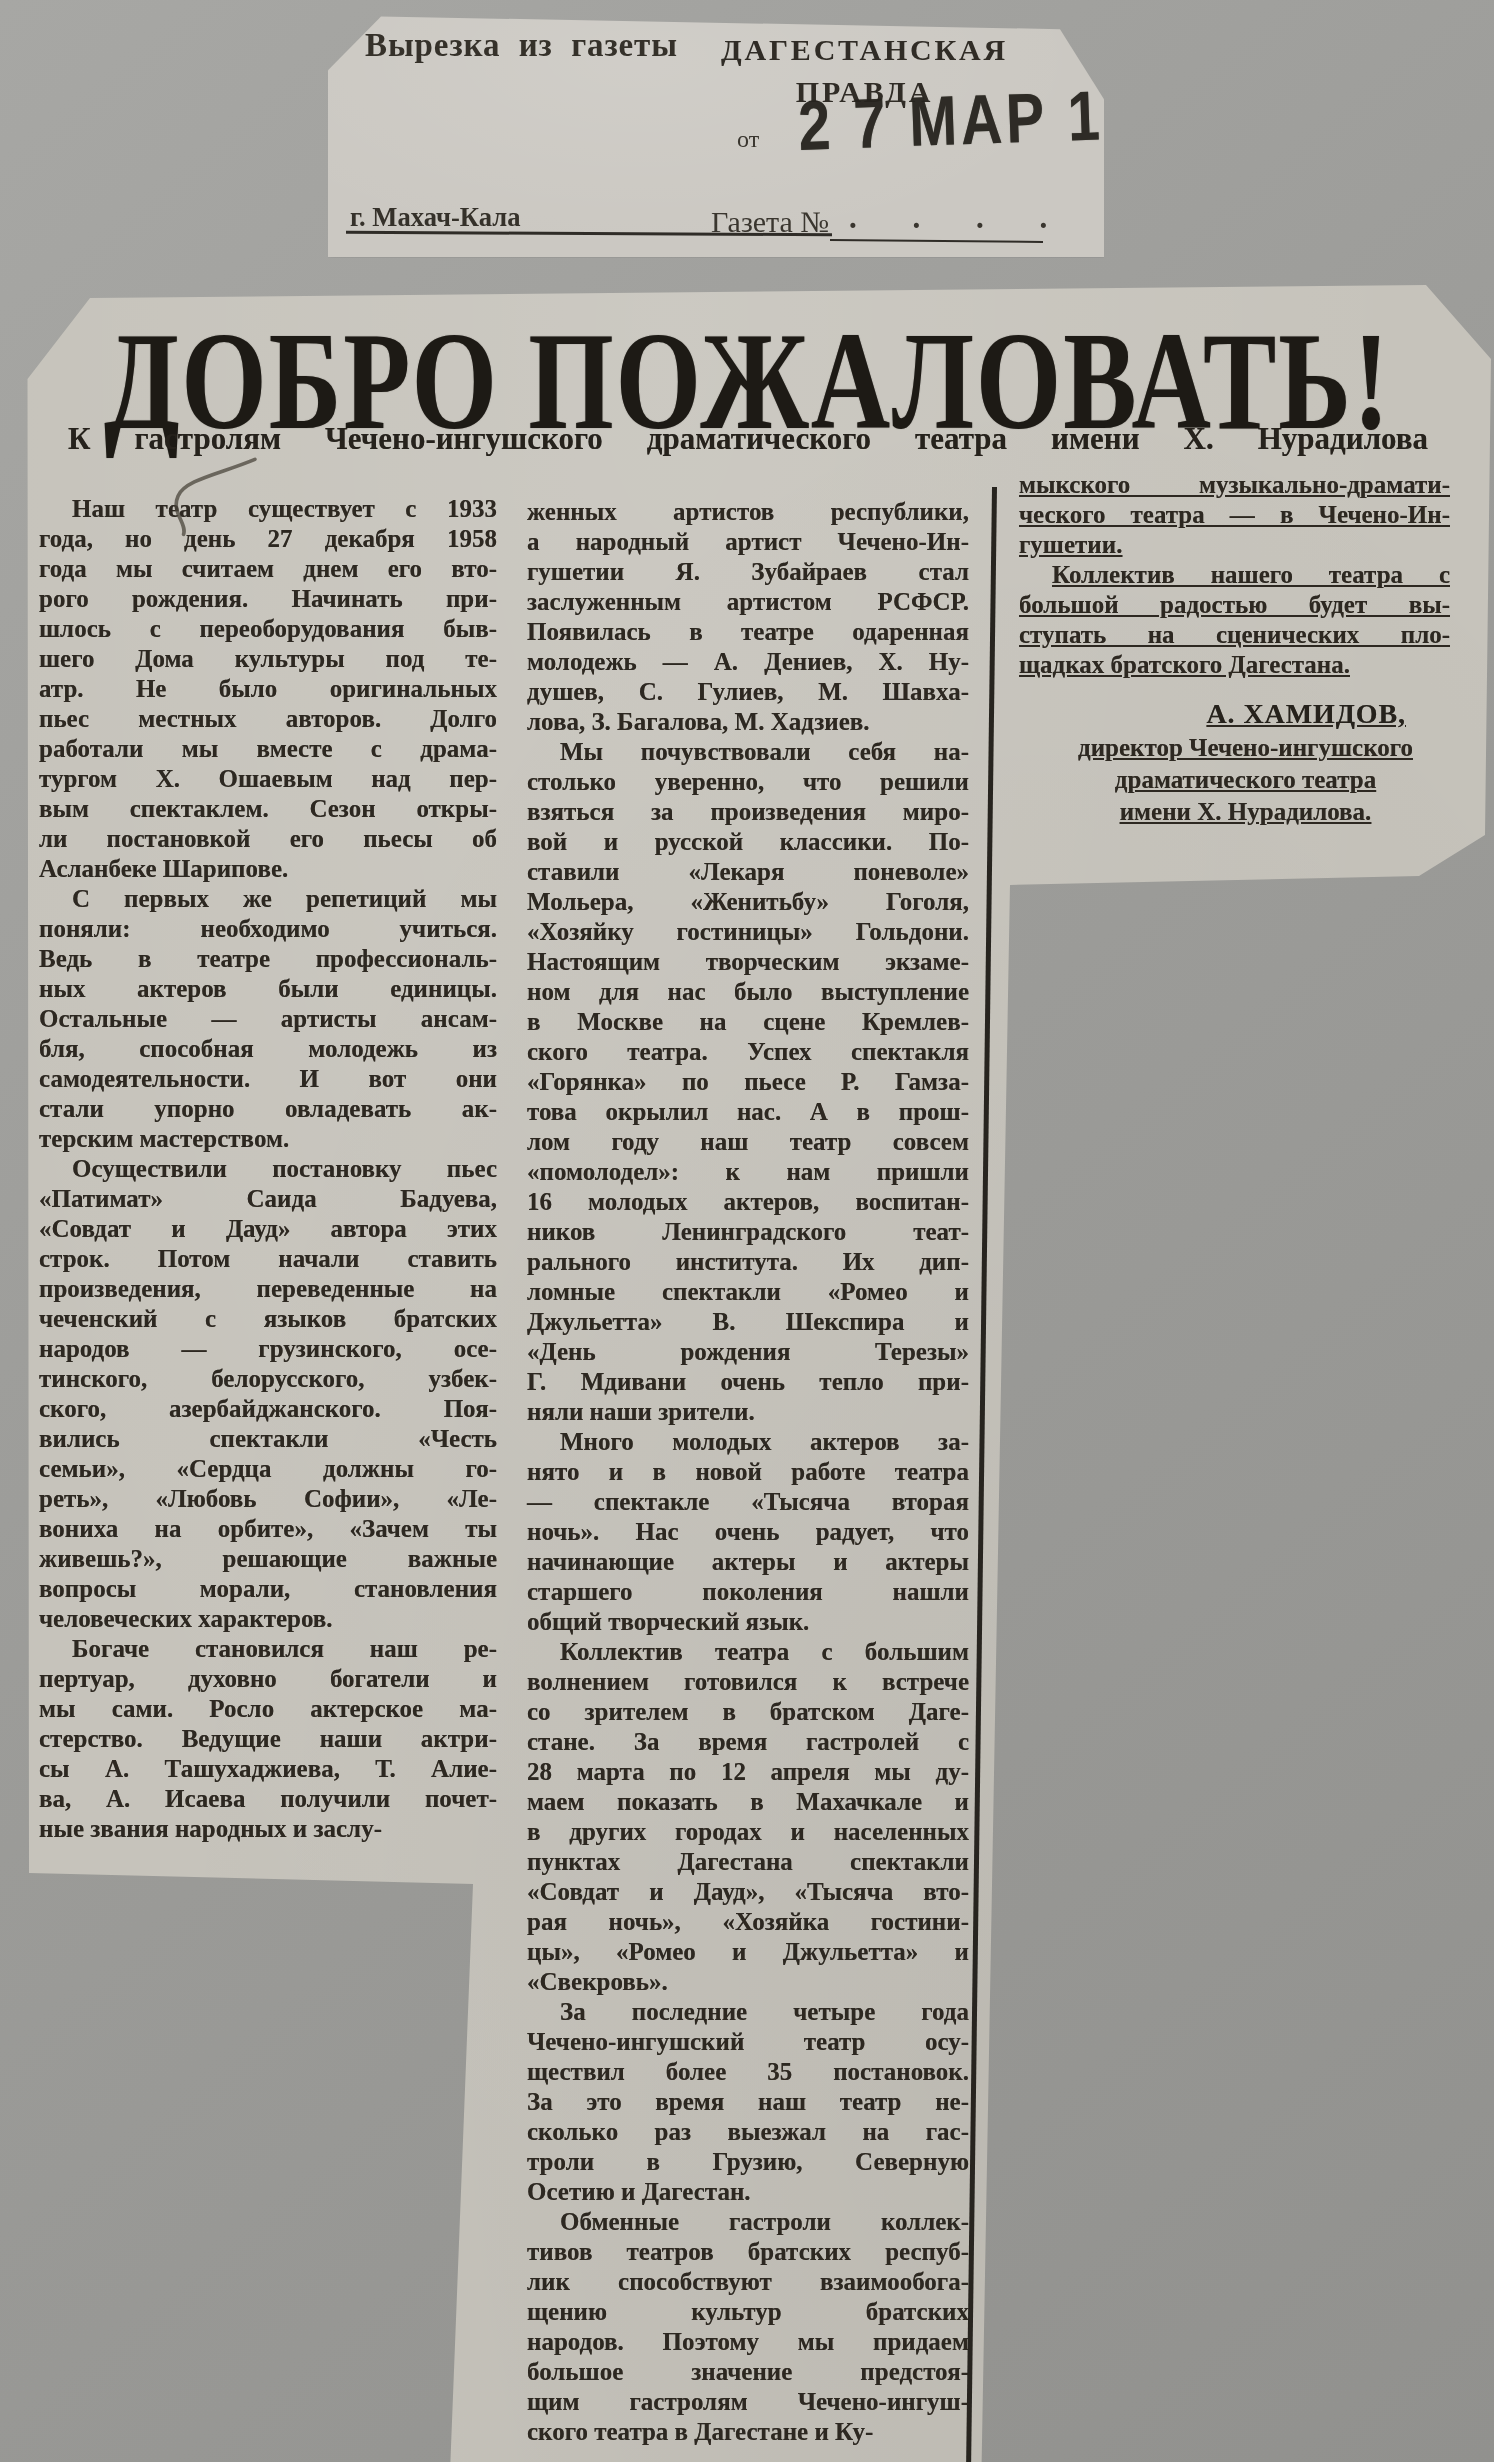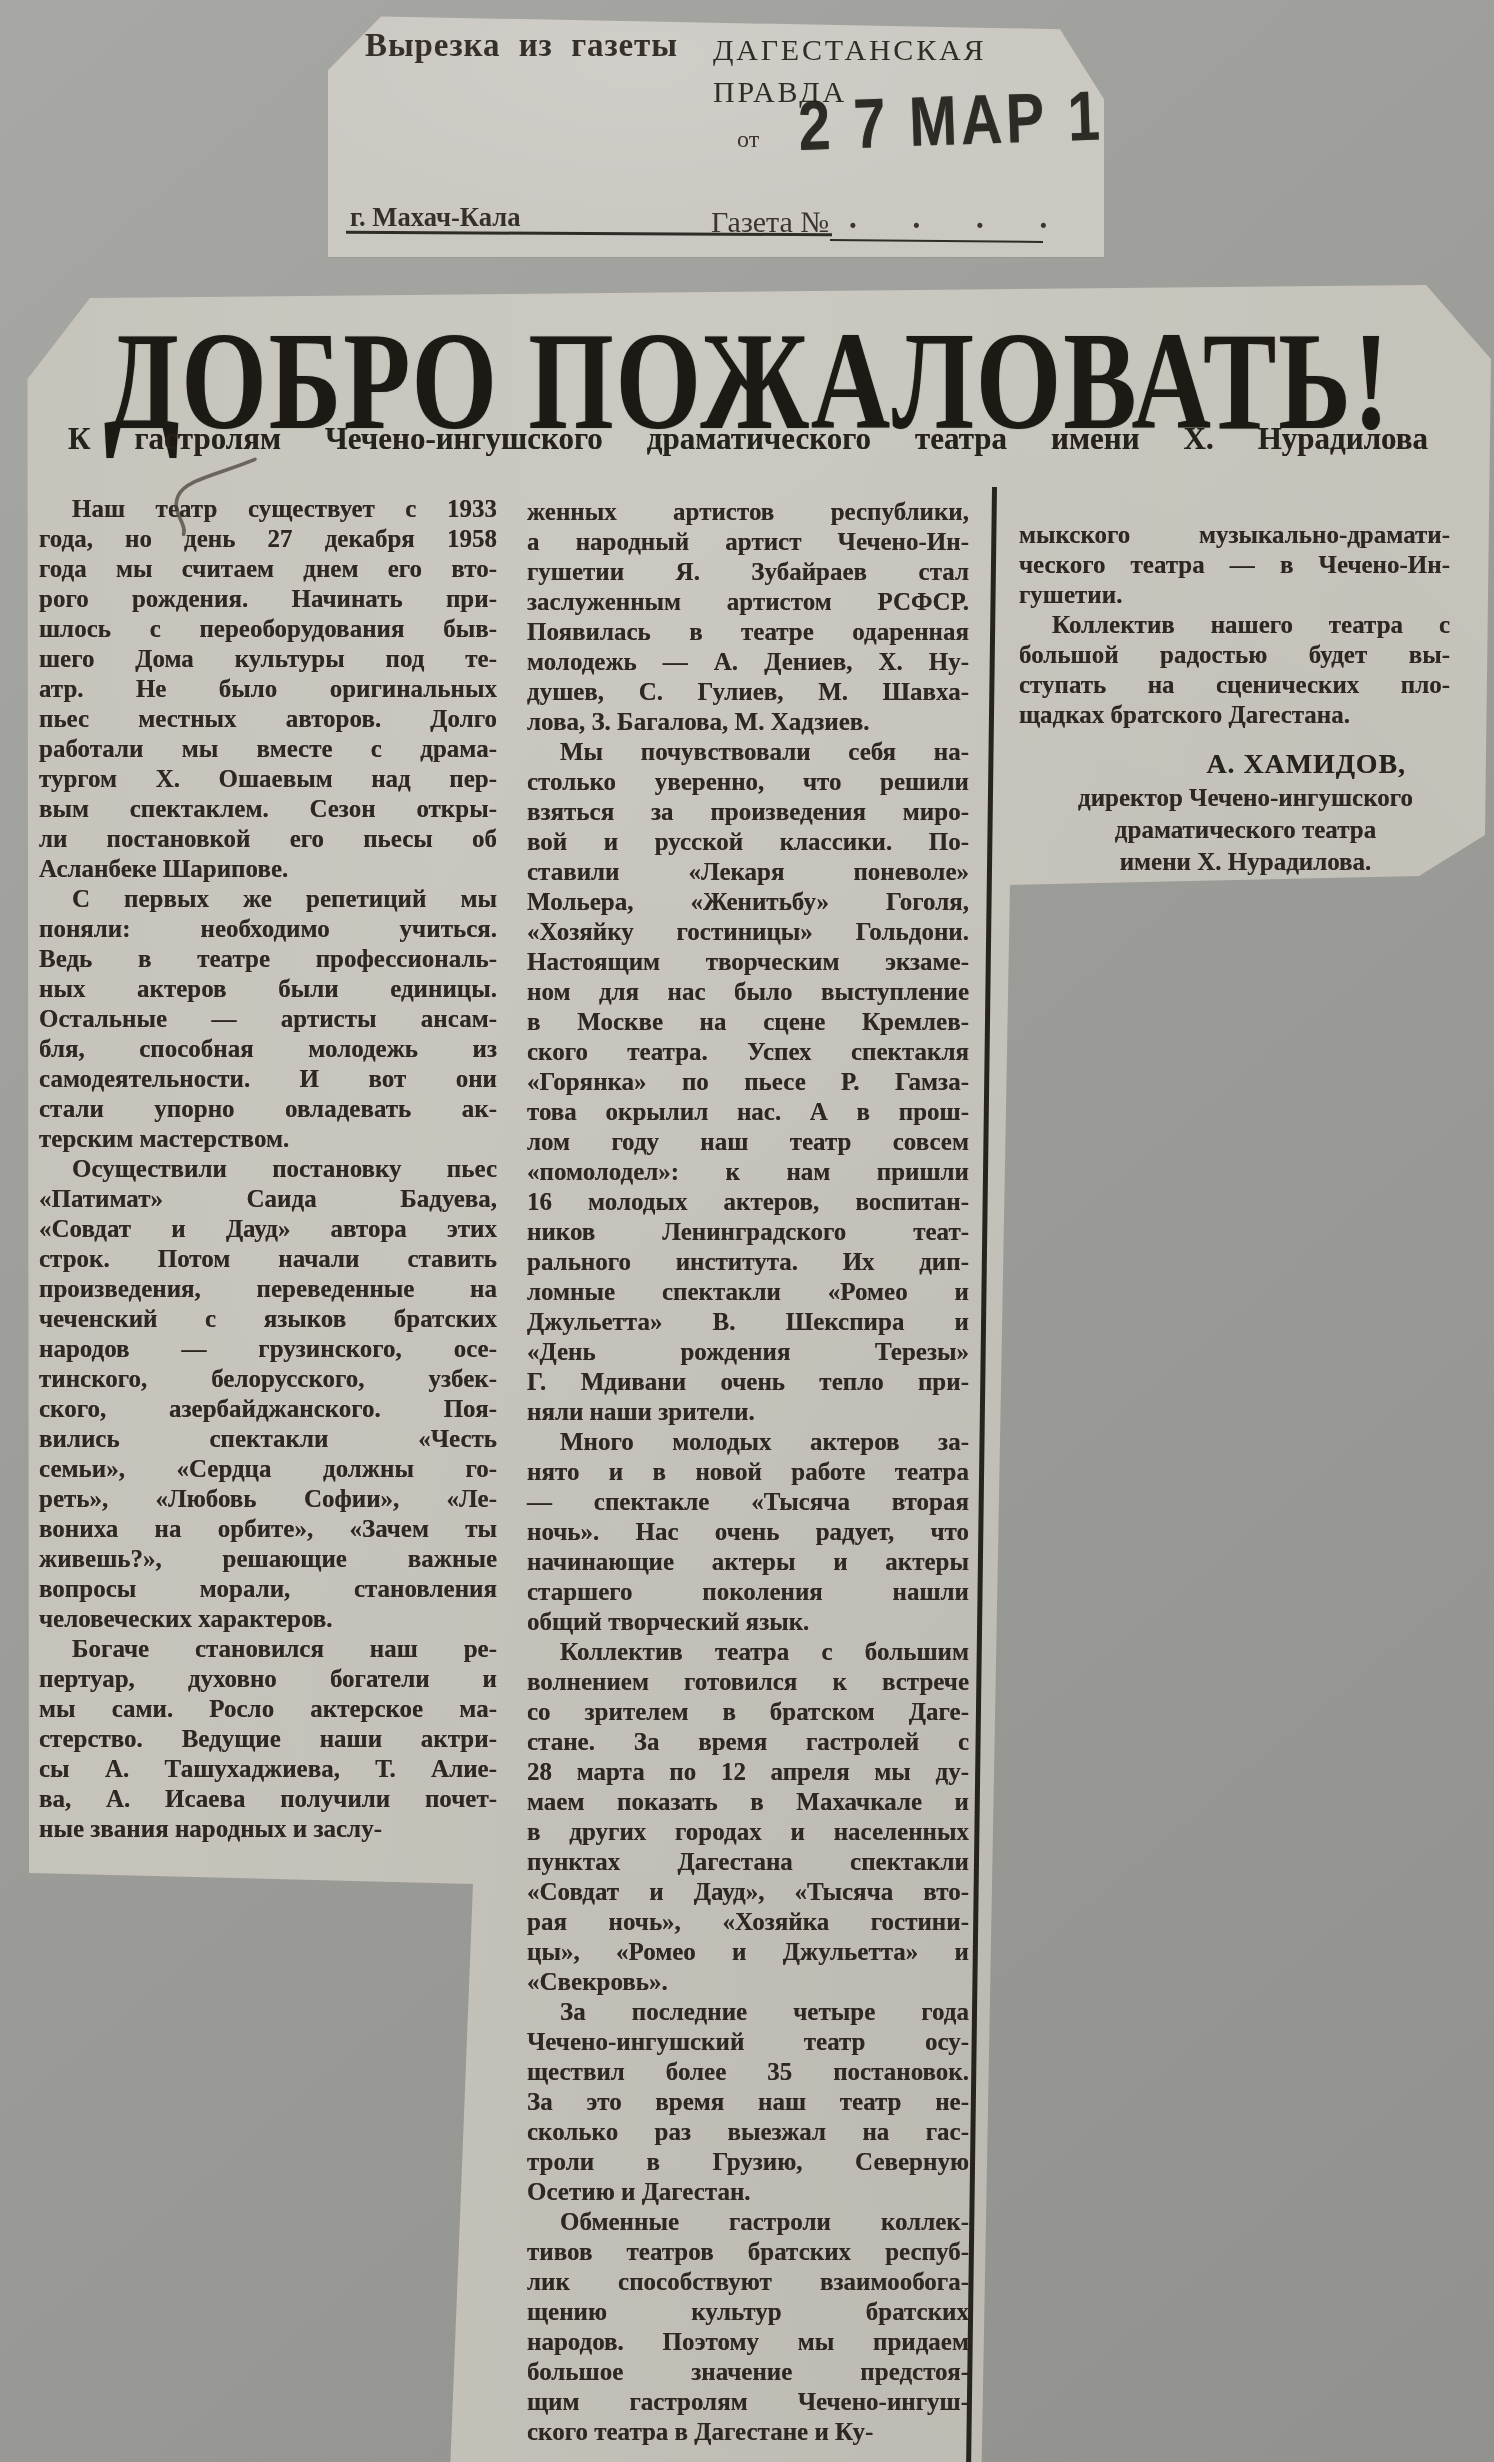--- a/index.html
+++ b/index.html
@@ -9,22 +9,22 @@
 
   
   .slip{position:absolute;left:328px;top:9.2px;width:776px;height:248px;
     background:
       radial-gradient(ellipse at 40% 20%, rgba(255,255,255,.10), transparent 70%),
       #cbc8c2;
     clip-path:polygon(0 61px,53px 7.3px,732px 20px,776px 90px,776px 248px,0 248px);
     filter:drop-shadow(1.8px 2.8px 2.8px rgba(0,0,0,.28));}
   .slip-label{position:absolute;left:37px;top:18.3px;font-size:33px;font-weight:600;
     word-spacing:9.2px;letter-spacing:0.9px;color:#35312a;}
-  .masthead{position:absolute;left:385px;top:20px;width:303px;text-align:left;
-    font-size:30px;letter-spacing:2.8px;line-height:42px;color:#302c26;font-weight:400;}
+  .masthead{position:absolute;left:385px;top:20px;width:303px;text-align:center;
+    font-size:30px;letter-spacing:2.8px;line-height:42px;color:#302c26;font-weight:700;}
   .ot{position:absolute;left:409px;top:117px;font-size:24px;color:#3a362f;}
   .stamp{position:absolute;left:469px;top:77px;width:385px;font-size:70px;font-weight:700;
     font-family:"Liberation Sans",sans-serif;letter-spacing:4.6px;color:rgba(38,35,30,.88);
     transform:rotate(-2deg) scaleX(.82);transform-origin:left top;white-space:nowrap;
     text-shadow:0 0 0.9px rgba(38,35,30,.6);}
   .city{position:absolute;left:22px;top:193px;font-size:26.6px;font-weight:600;color:#35312a;}
   .gazeta{position:absolute;left:383px;top:196px;font-size:30px;color:#3a362f;}
   .dots{position:absolute;left:521px;top:191px;font-size:31px;font-weight:700;
     letter-spacing:24px;color:#3a362f;}
   .rule{position:absolute;background:#2f2c27;height:2.8px;}
@@ -46,21 +46,21 @@
     color:#1d1a15;transform:scaleY(1.28);transform-origin:top center;
     white-space:nowrap;text-shadow:0 0 0.9px rgba(29,26,21,.5);}
   .subhead{position:absolute;left:68px;top:385px;width:1360px;font-size:31px;
     font-weight:700;color:#26221c;text-align:justify;text-align-last:justify;
     white-space:normal;text-shadow:0 0 0.5px rgba(38,34,28,.5);}
 
   .col{position:absolute;font-size:25px;font-weight:700;line-height:30px;
     color:#2d2821;text-shadow:0 0 0.6px rgba(45,40,33,.55);}
   .col1{left:39px;top:458px;width:458px;}
   .col2{left:527px;top:461px;width:442px;}
-  .col3{left:1019px;top:484px;width:431px;}
+  .col3{left:1019px;top:434px;width:431px;text-decoration:underline;}
   .line{text-align:justify;text-align-last:justify;white-space:normal;}
   .line.last{text-align-last:left;}
   .line.first{text-indent:33px;}
 
   .sig-name{margin-top:14.7px;font-size:28px;line-height:37px;text-align:right;
     padding-right:44px;letter-spacing:0.9px;color:#26221c;}
   .sig-role{font-size:25px;line-height:32px;text-align:center;padding-left:22px;}
 
   .colrule{position:absolute;left:992px;top:451px;width:4.6px;height:2004px;
     background:#262younger;background:#27241f;transform:rotate(.75deg);transform-origin:top center;}

